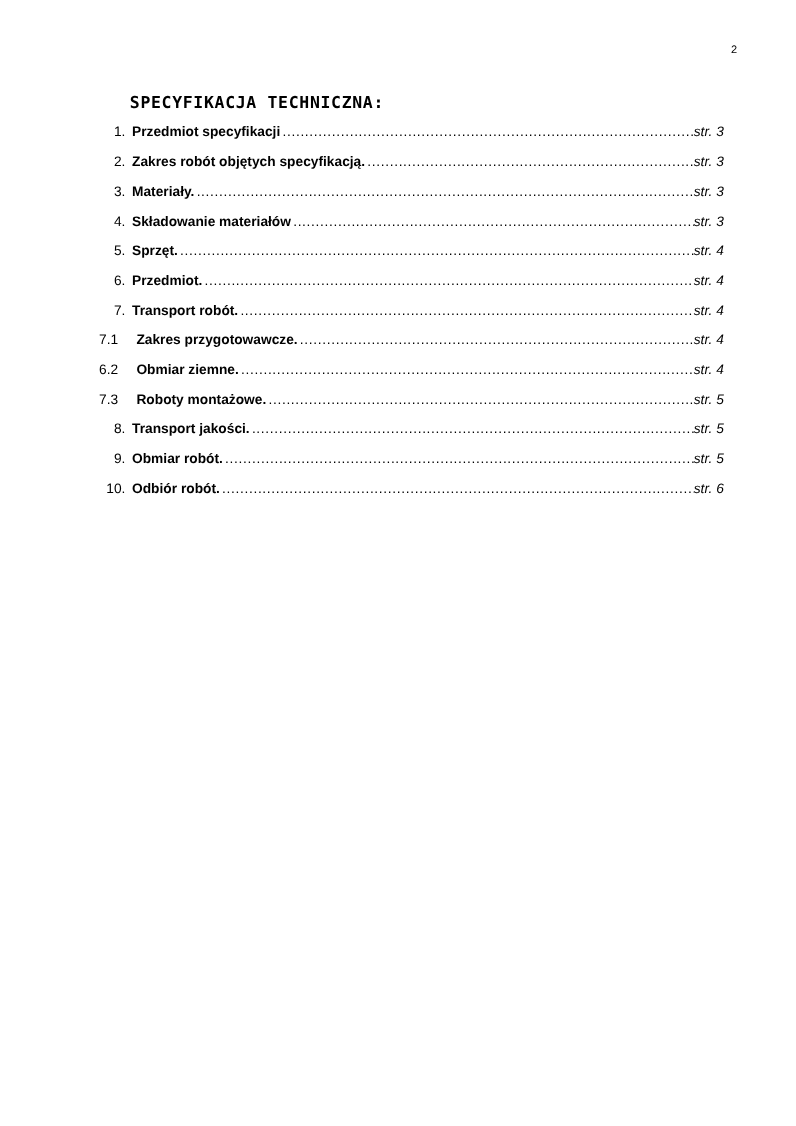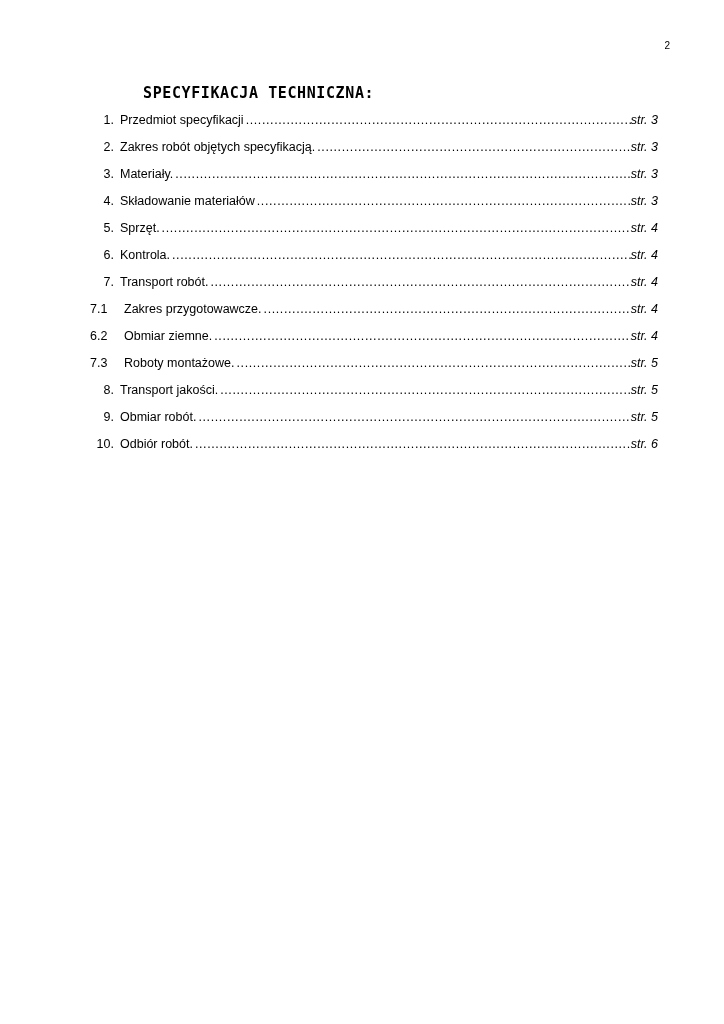--- a/index.html
+++ b/index.html
@@ -33,21 +33,20 @@
   .doc-title {
     position: absolute;
     top: 84px;
     left: 118px;
     font-family: "DejaVu Sans Mono", monospace;
     font-weight: bold;
     font-size: 15px;
     letter-spacing: 0.6px;
     color: #000000;
     white-space: nowrap;
-    margin-left: 25px;
   }
   .toc {
     position: absolute;
     top: 113px;
     left: 88px;
     width: 570px;
   }
   .toc-row {
     display: flex;
     align-items: baseline;
@@ -66,20 +65,21 @@
   .toc-num.sub {
     width: 36px;
     flex: 0 0 36px;
     text-align: left;
     padding-left: 2px;
     padding-right: 0;
   }
   .toc-label {
     flex: 0 0 auto;
     padding-right: 2px;
+    font-weight: bold;
   }
   .toc-dots {
     flex: 1 1 auto;
     overflow: hidden;
     white-space: nowrap;
     font-size: 12.5px;
     letter-spacing: 0.6px;
     min-width: 10px;
     margin: 0 0px;
   }
@@ -125,21 +125,21 @@
         <span class="toc-page">str. 3</span>
       </div>
       <div class="toc-row">
         <span class="toc-num">5.</span>
         <span class="toc-label">Sprzęt.</span>
         <span class="toc-dots">...............................................................................................................................</span>
         <span class="toc-page">str. 4</span>
       </div>
       <div class="toc-row">
         <span class="toc-num">6.</span>
-        <span class="toc-label">Kontrola.</span>
+        <span class="toc-label">Przedmiot.</span>
         <span class="toc-dots">...............................................................................................................................</span>
         <span class="toc-page">str. 4</span>
       </div>
       <div class="toc-row">
         <span class="toc-num">7.</span>
         <span class="toc-label">Transport robót.</span>
         <span class="toc-dots">...............................................................................................................................</span>
         <span class="toc-page">str. 4</span>
       </div>
       <div class="toc-row">

